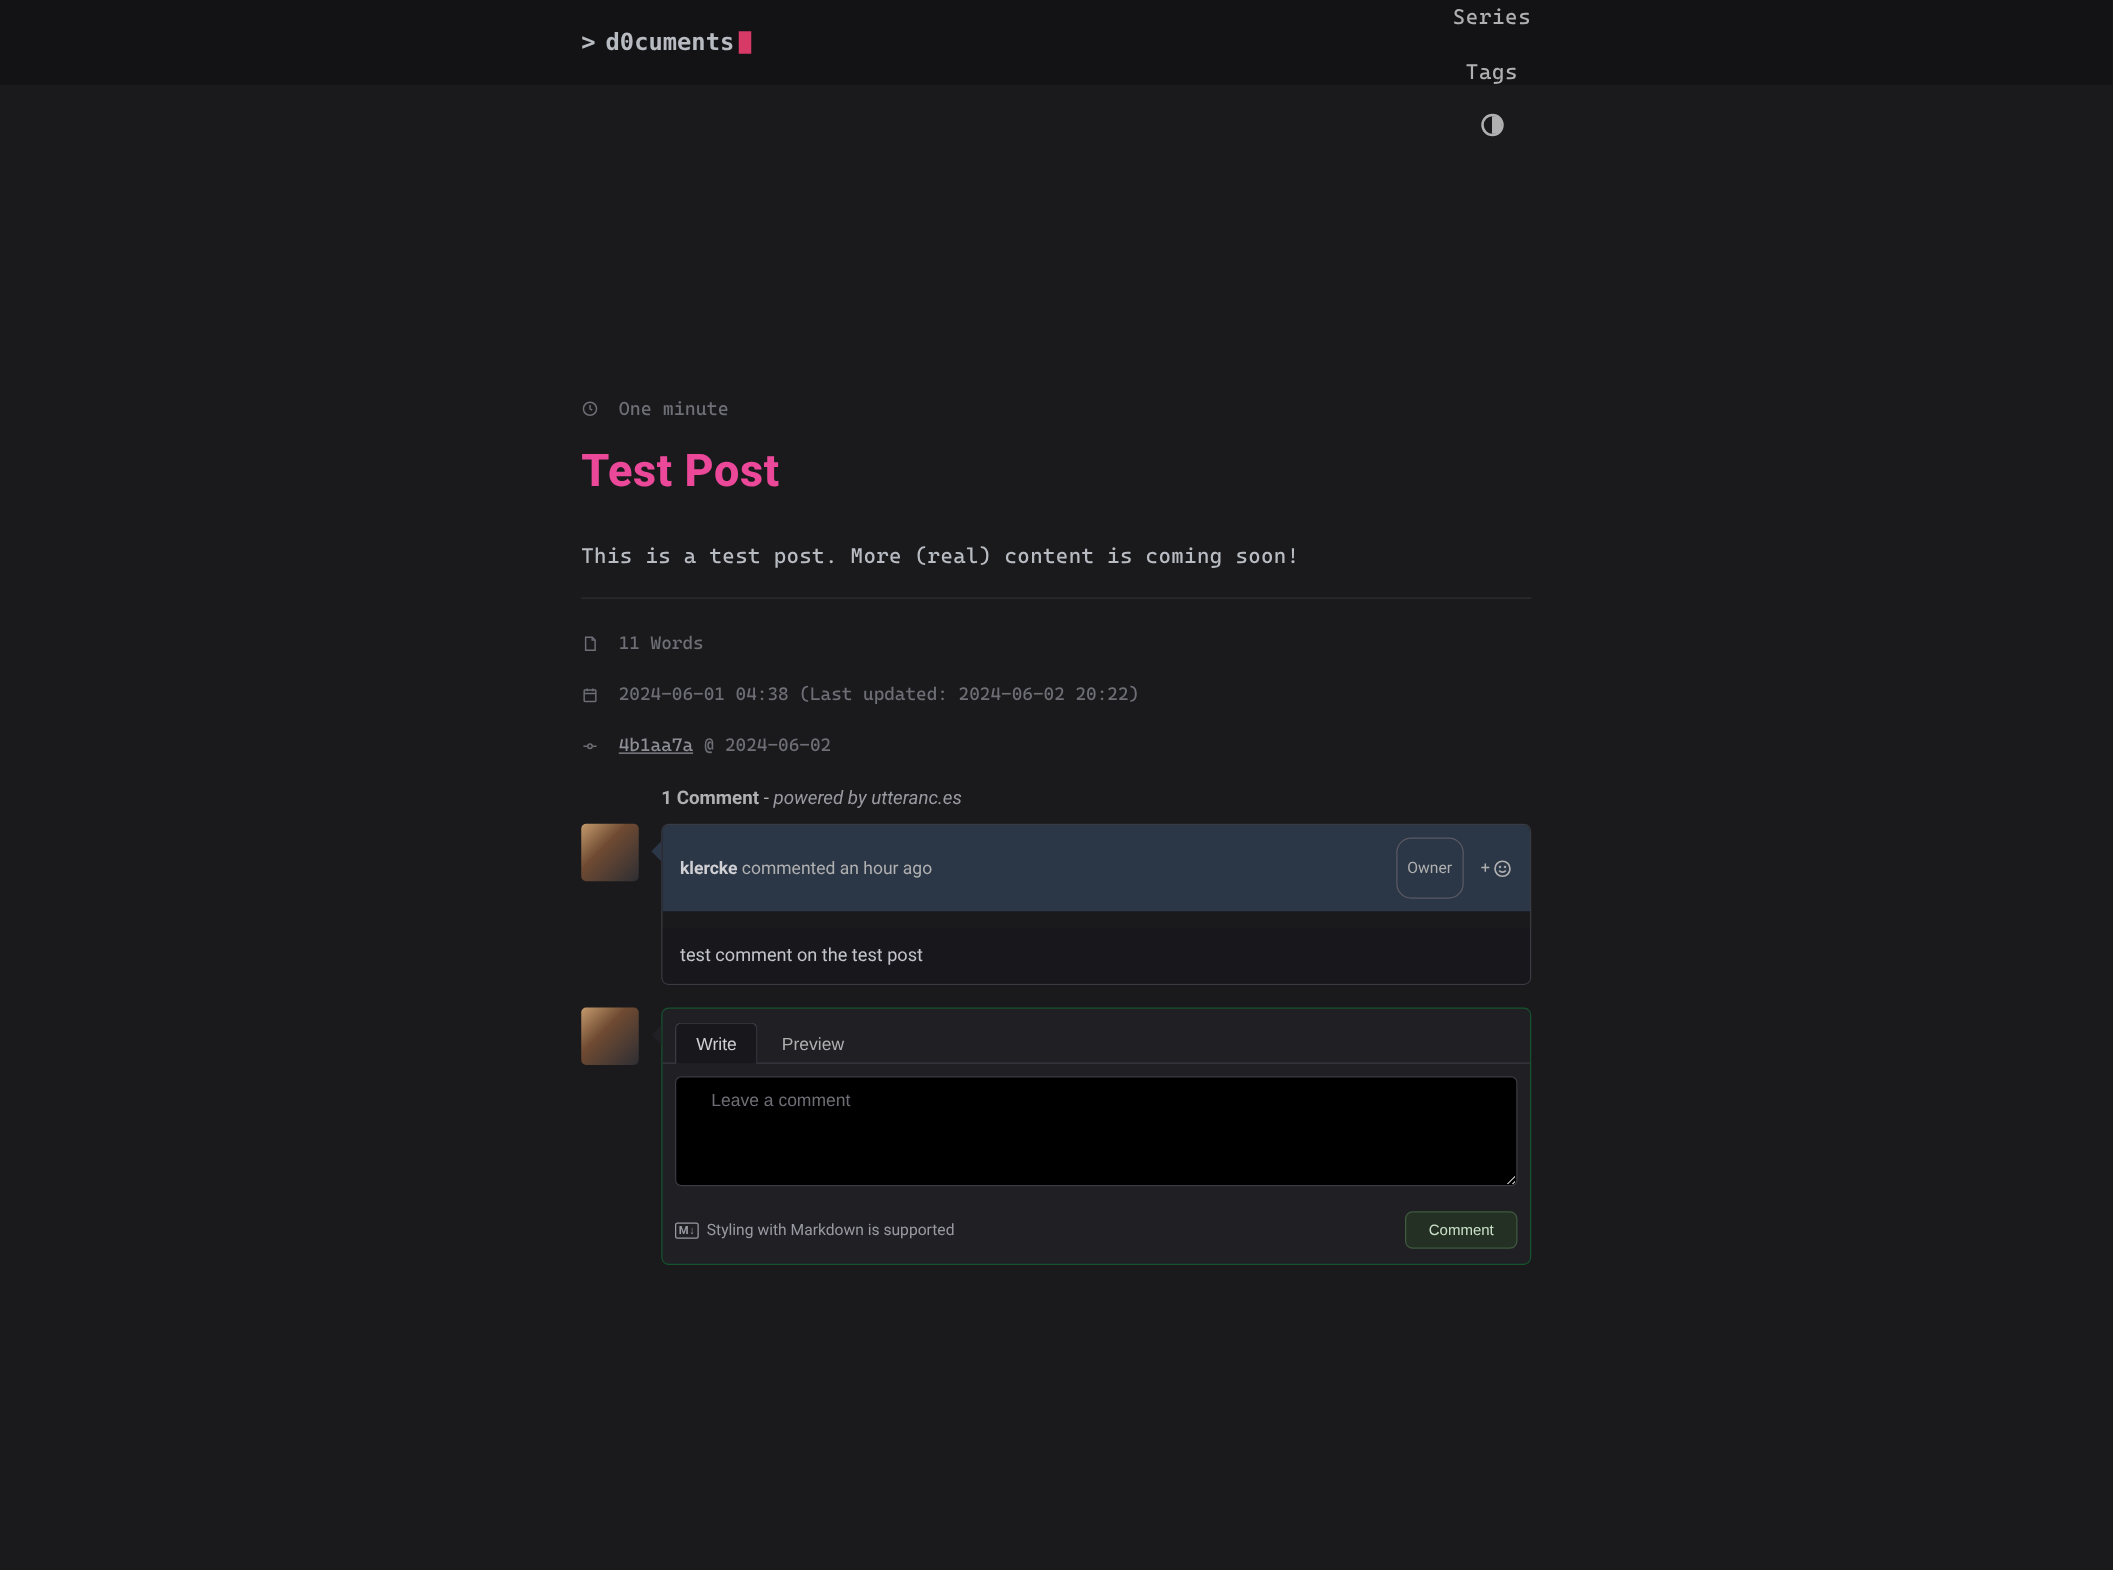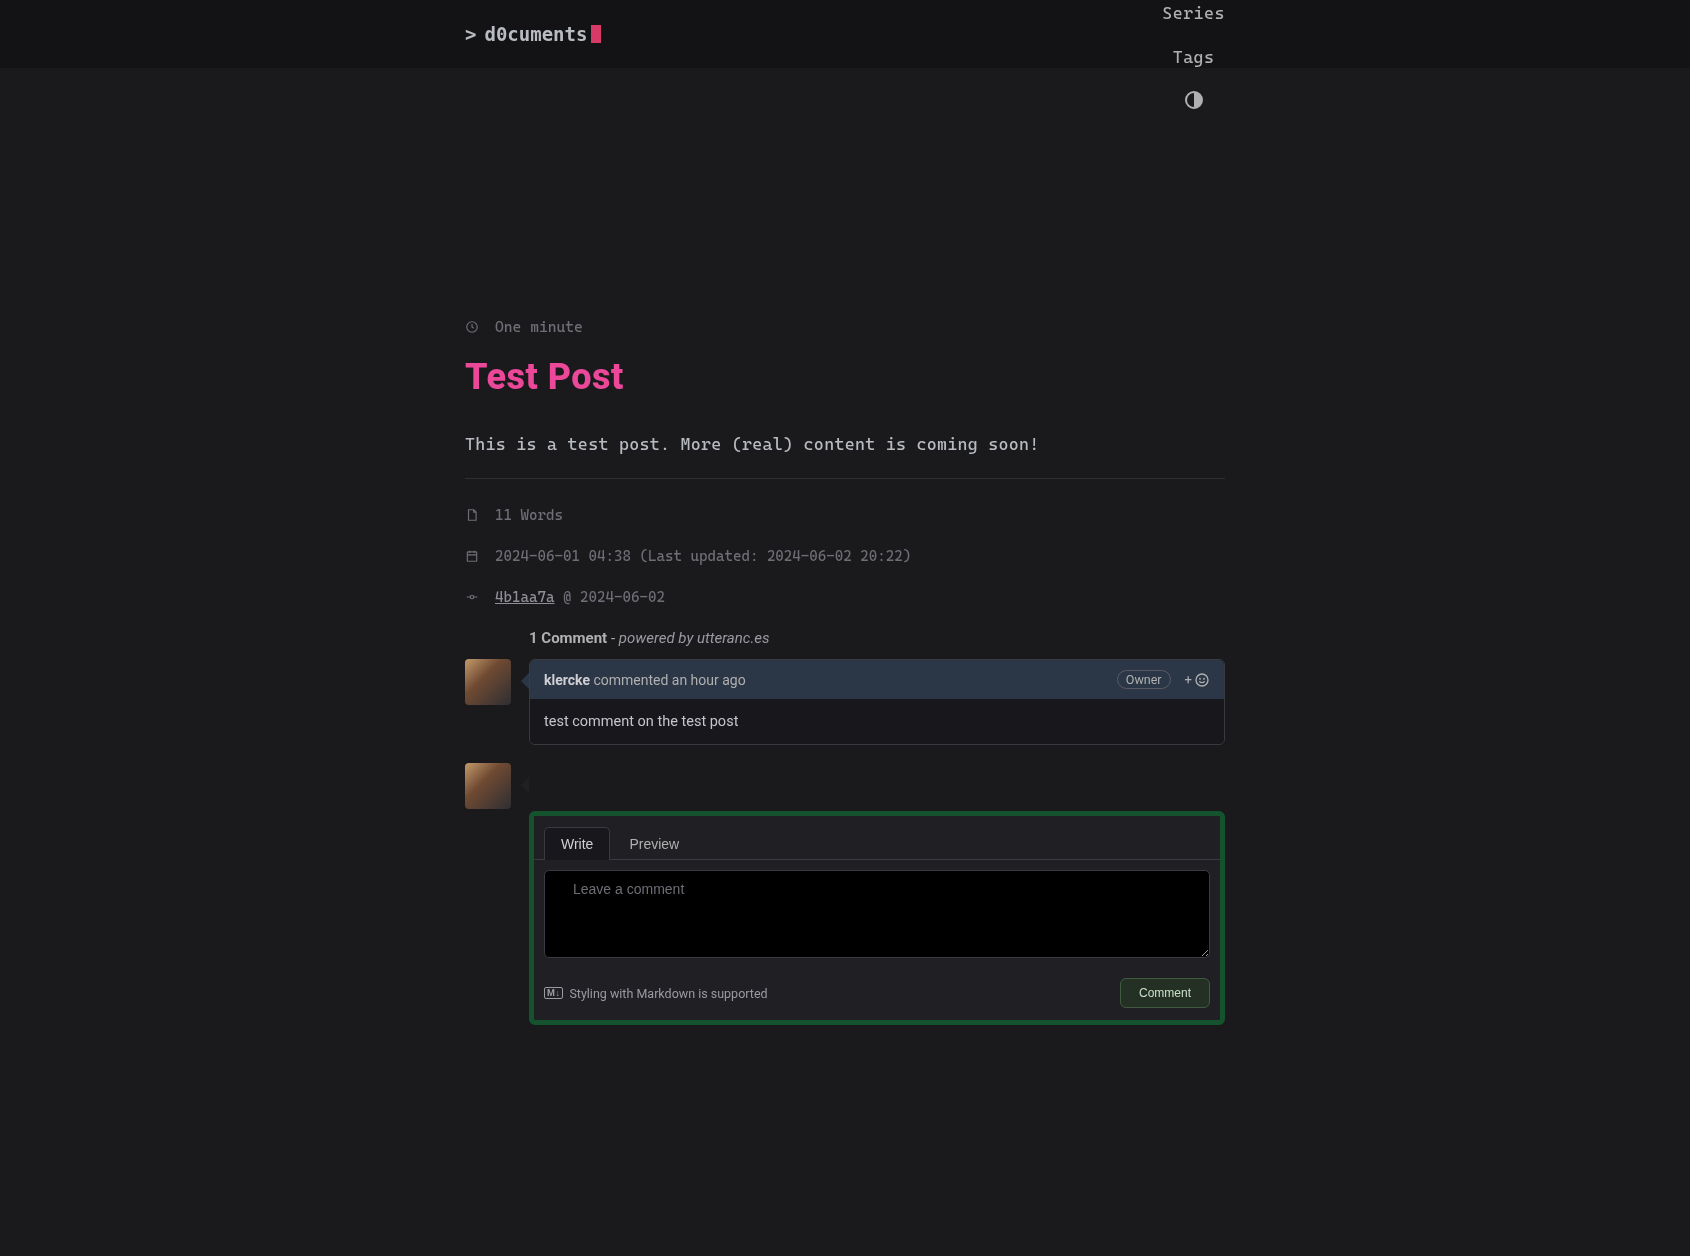--- a/index.html
+++ b/index.html
@@ -145,45 +145,45 @@
     align-items: center;
     justify-content: space-between;
     font-size: 14px;
     color: #b0b0b0;
   }
   .comment-head .who strong { color: #d0d0d4; font-weight: 700; }
   .comment-head .right { display: flex; align-items: center; gap: 14px; }
   .owner-badge {
     border: 1px solid #5a5a64;
     border-radius: 12px;
-    padding: 1px 8px;
+    padding: 16px 8px;
     font-size: 12.5px;
     color: #b0b0b0;
   }
   .react-btn {
     display: inline-flex;
     align-items: center;
     gap: 2px;
     color: #b0b0b0;
     cursor: pointer;
     font-size: 13px;
   }
   .react-btn svg { stroke: #b0b0b0; }
   .comment-body {
     padding: 14px;
     background: #18181c;
     font-size: 14.5px;
     color: #c4c4cc;
+    margin-top: 13px;
   }
   .editor-card {
     flex: 1;
-    border: 5px solid #14532d;
+    border: 1px solid #14532d;
     border-radius: 6px;
     background: #1f1f24;
-    margin-top: 48px;
   }
   .editor-tabs {
     display: flex;
     padding: 10px 10px 0 10px;
     border-bottom: 1px solid #3a3a42;
     gap: 2px;
   }
   .editor-tab {
     padding: 8px 16px;
     font-size: 14px;

